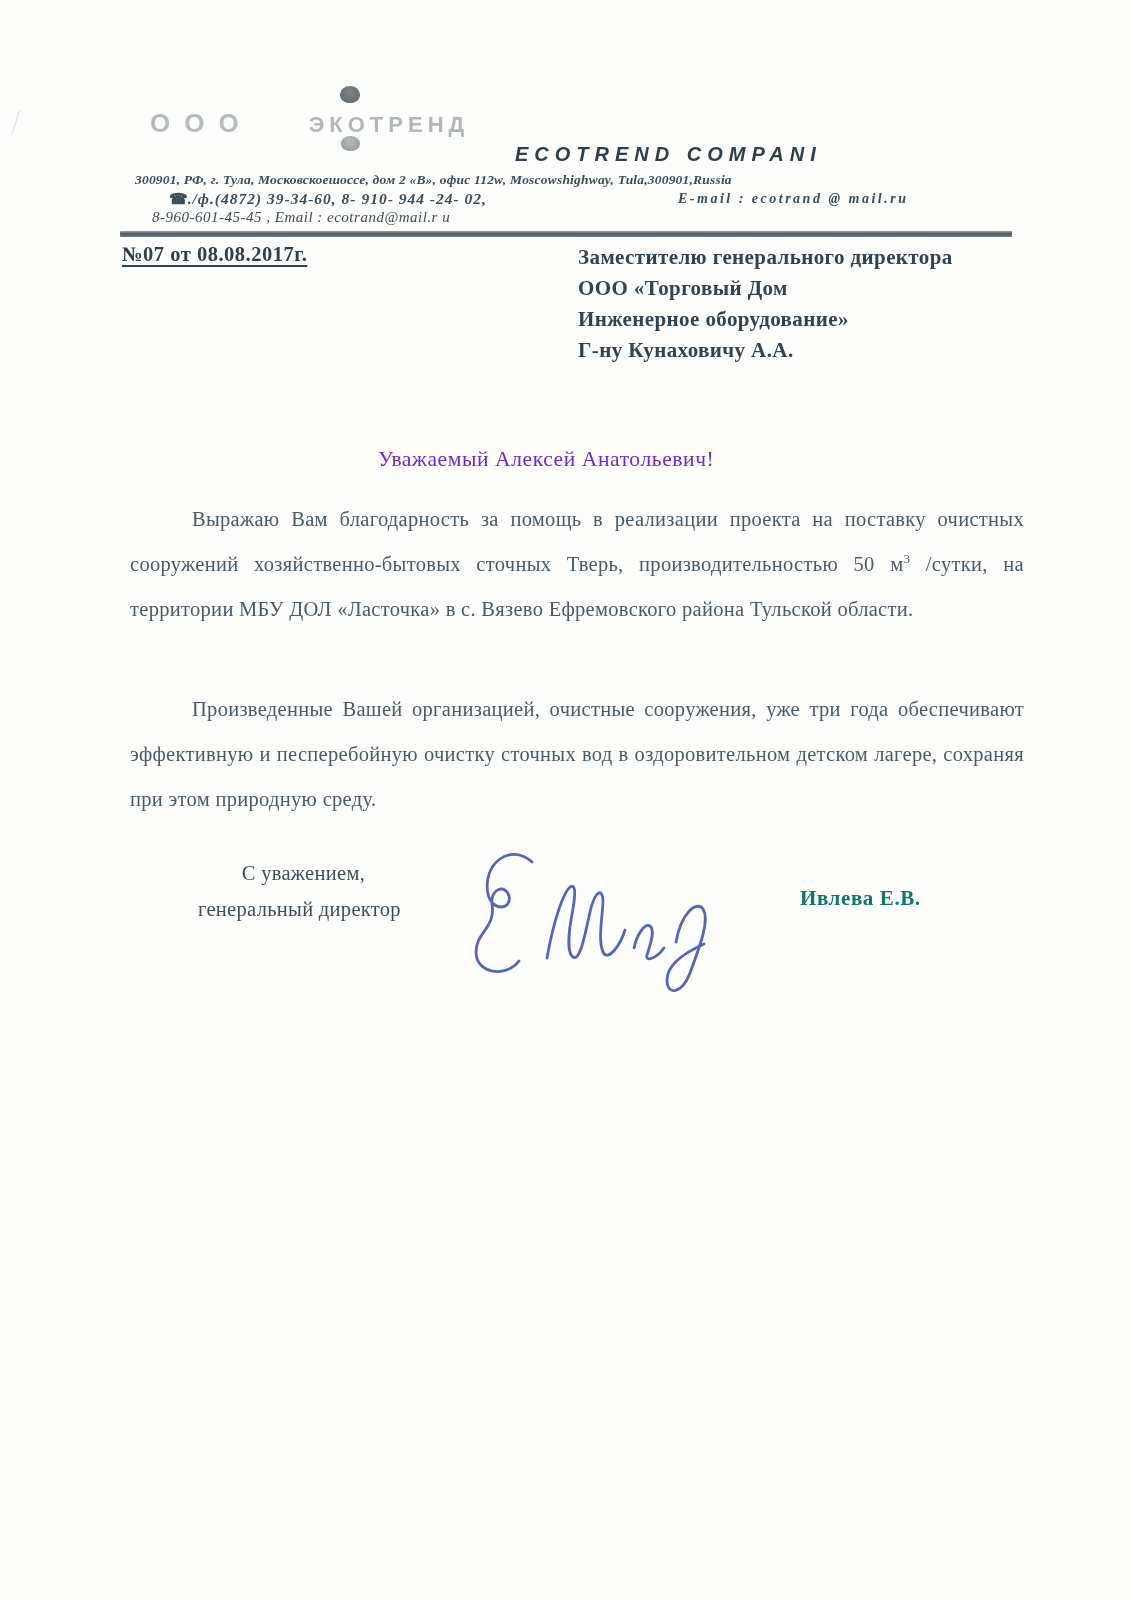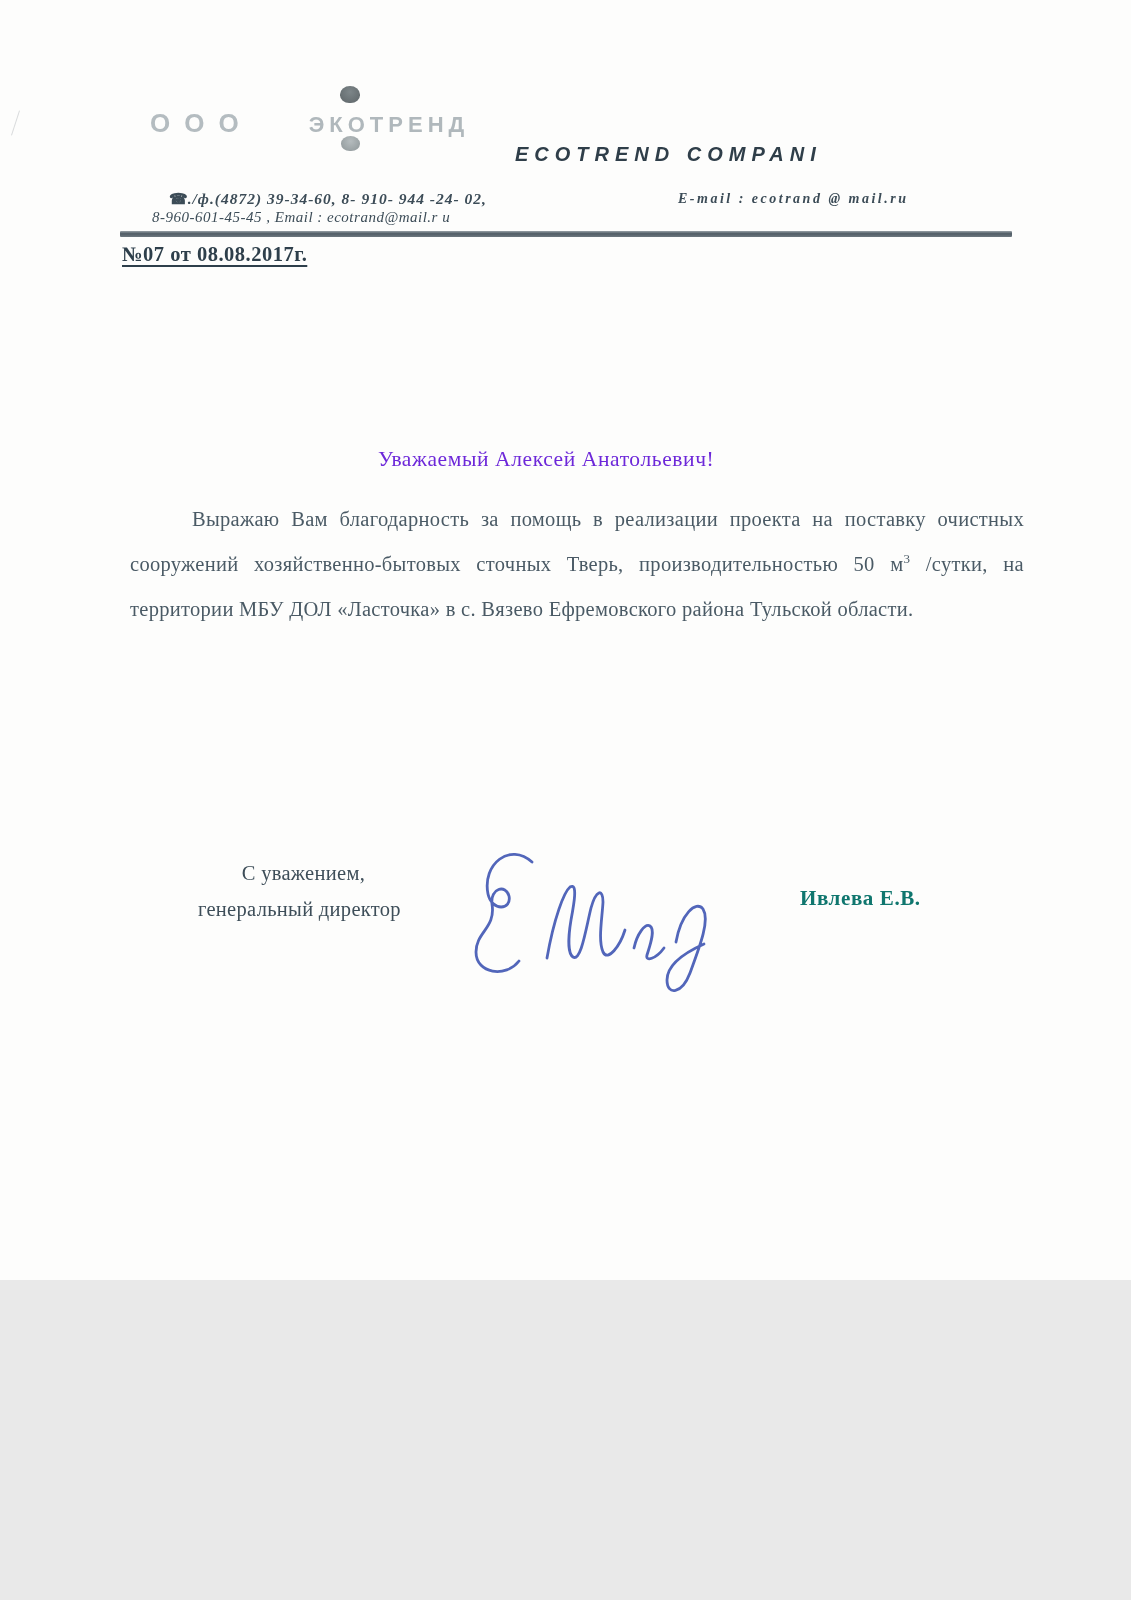--- a/index.html
+++ b/index.html
@@ -1,18 +1,18 @@
 <!DOCTYPE html>
 <html><head>
 <meta charset="utf-8">
 <style>
   html,body{margin:0;padding:0;background:#e9e9e9;}
   .page{
     position:relative;
-    width:1131px;height:1280px;
+    width:1131px;height:1600px;
     margin:0 auto;
     background:#fdfdfc;
     overflow:hidden;
     font-family:"Liberation Serif", serif;
     color:#45545f;
   }
   
   .logo-row{position:absolute;left:150px;top:108px;white-space:nowrap;}
   .logo-ooo{
     display:inline-block;
@@ -121,36 +121,44 @@
 
   <div class="logo-row">
     <span class="logo-ooo">ООО</span>
     <span class="logo-name">ЭКОТРЕНД</span>
     <span class="leaf leaf-top"></span>
     <span class="leaf leaf-bottom"></span>
   </div>
 
   <div class="company-en">ECOTREND COMPANI</div>
 
+  <div class="addr-line">300901, РФ, г. Тула, Московскоешоссе, дом 2 «В», офис 112w, Moscowshighway, Tula,300901,Russia</div>
 
   <div class="phone-line1"><span class="phone-glyph">☎</span><span>./ф.(4872) 39-34-60, 8- 910- 944 -24- 02,</span></div>
 
   <div class="email-right">E-mail : ecotrand @ mail.ru</div>
 
   <div class="phone-line2">8-960-601-45-45 , Email : ecotrand@mail.r u</div>
 
   <div class="divider"></div>
 
   <div class="ref-number">№07 от 08.08.2017г.</div>
 
+  <div class="recipient">
+    <div>Заместителю генерального директора</div>
+    <div>ООО «Торговый Дом</div>
+    <div>Инженерное оборудование»</div>
+    <div>Г-ну Кунаховичу А.А.</div>
+  </div>
 
   <div class="salutation">Уважаемый Алексей Анатольевич!</div>
 
   <div class="para para-1"><span>Выражаю Вам благодарность за помощь в реализации проекта на поставку очистных сооружений хозяйственно-бытовых сточных Тверь, производительностью 50 м</span><span class="sup">3</span><span> /сутки, на территории МБУ ДОЛ «Ласточка» в с. Вязево Ефремовского района Тульской области.</span></div>
 
+  <div class="para para-2">Произведенные Вашей организацией, очистные сооружения, уже три года обеспечивают эффективную и песперебойную очистку сточных вод в оздоровительном детском лагере, сохраняя при этом природную среду.</div>
 
   <div class="closing">
     <div class="l1">С уважением,</div>
     <div>генеральный директор</div>
   </div>
 
   <svg class="signature-svg" width="280" height="160" viewBox="0 0 280 160">
     <path d="M70,22 C48,2 20,24 26,54 C30,72 50,70 47,56 C44,44 28,48 30,64 C34,88 14,92 14,112 C14,134 44,138 57,121"></path>
     <path d="M85,118 C92,78 102,52 108,47 C116,42 112,64 109,80 C106,98 106,114 111,117 C119,122 124,88 129,68 C134,50 141,48 141,62 C140,80 136,100 141,112 C146,122 158,106 163,90"></path>
     <path d="M172,108 C175,94 183,83 188,86 C194,90 187,108 185,115 C183,122 194,119 202,108"></path>

